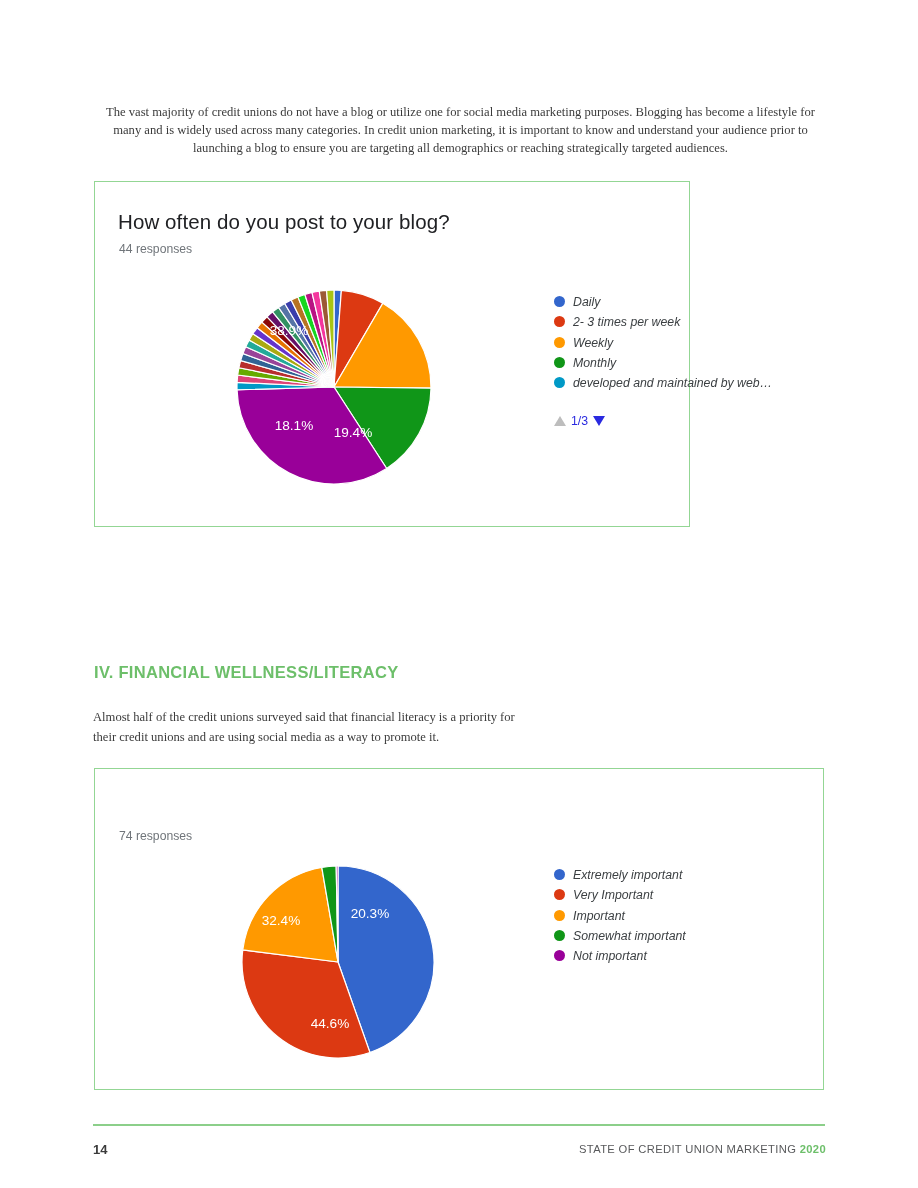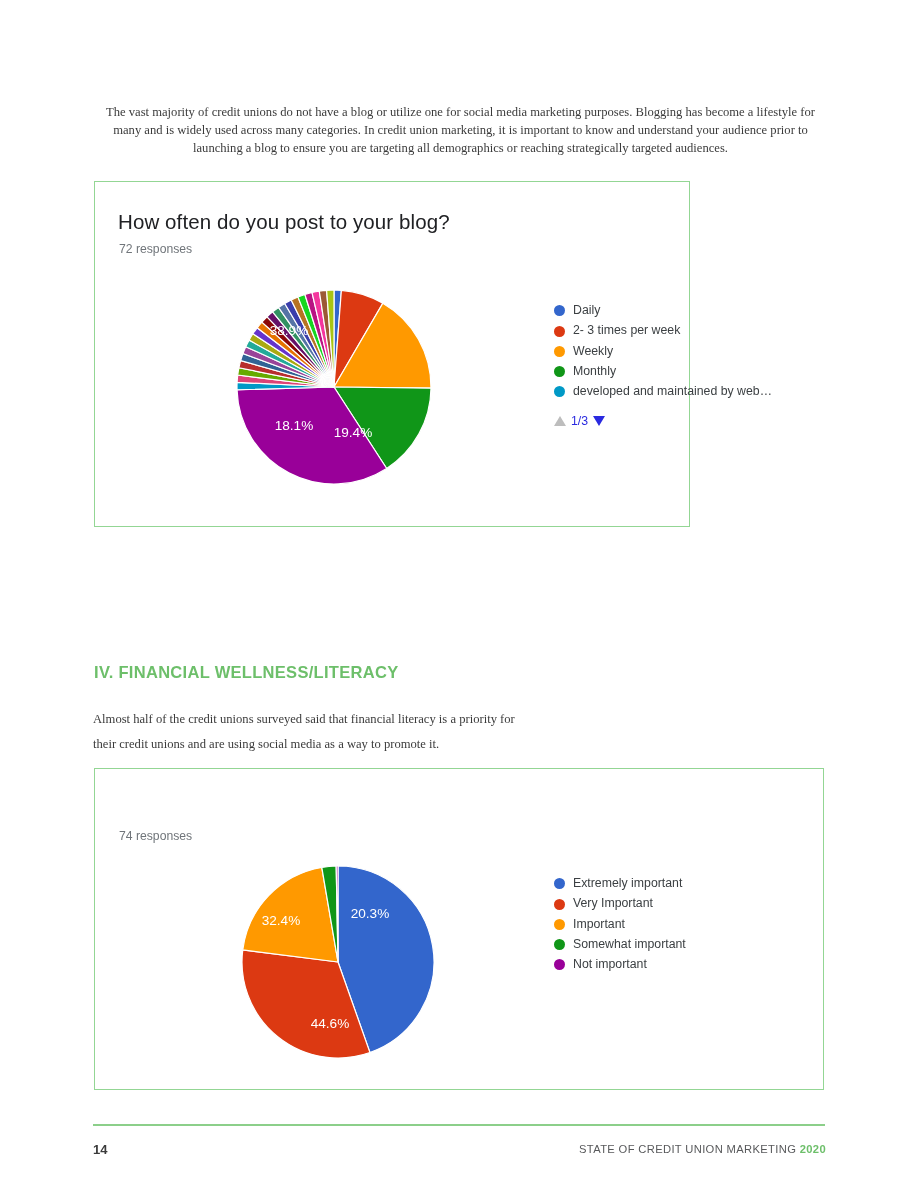--- a/index.html
+++ b/index.html
@@ -39,21 +39,21 @@
     letter-spacing: 0.3px;
     color: #6dbf6a;
   }
   .section-body {
     position: absolute;
     left: 93px;
     top: 694px;
     width: 440px;
     font-family: "Liberation Serif", serif;
     font-size: 12.6px;
-    line-height: 25px;
+    line-height: 20px;
     color: #3b3b3b;
   }
 
   
   .chart-card {
     position: absolute;
     background: #ffffff;
     border: 1.5px solid #93d694;
   }
   #card-blog { left: 94px; top: 181px; width: 596px; height: 346px; }
@@ -82,23 +82,24 @@
 
   
   .legend {
     position: absolute;
   }
   #legend-blog { left: 554px; top: 296px; }
   #legend-literacy { left: 554px; top: 869px; }
 
   .legend-item {
     display: flex;
-    align-items: flex-end;
+    align-items: flex-start;
     height: 20.3px;
     white-space: nowrap;
+    font-style: italic;
   }
   .legend-dot {
     width: 11px;
     height: 11px;
     border-radius: 50%;
     margin-right: 8px;
     flex: 0 0 auto;
   }
   .legend-label {
     font-size: 12.3px;
@@ -167,21 +168,21 @@
 </style>
 </head>
 <body>
 
 <div class="page">
 
   <p class="intro-text">The vast majority of credit unions do not have a blog or utilize one for social media marketing purposes. Blogging has become a lifestyle for many and is widely used across many categories. In credit union marketing, it is important to know and understand your audience prior to launching a blog to ensure you are targeting all demographics or reaching strategically targeted audiences.</p>
 
   <div class="chart-card" id="card-blog">
     <div class="chart-title">How often do you post to your blog?</div>
-    <div class="chart-responses">72 responses</div>
+    <div class="chart-responses">44 responses</div>
   </div>
 
   <div class="pie-wrap" id="pie-blog"><svg width="240" height="230" viewBox="0 0 240 230">
         <path d="M 120 112 L 120 15 A 97 97 0 0 1 127.38036315095623 15.281179495612093 Z" fill="#3366cc" stroke="#ffffff" stroke-width="1.2"></path>
         <path d="M 120 112 L 127.38036315095623 15.281179495612093 A 97 97 0 0 1 168.842332788695 28.19411400290329 Z" fill="#dc3912" stroke="#ffffff" stroke-width="1.2"></path>
         <path d="M 120 112 L 168.842332788695 28.19411400290329 A 97 97 0 0 1 216.99273397109792 113.1872475781526 Z" fill="#ff9900" stroke="#ffffff" stroke-width="1.2"></path>
         <path d="M 120 112 L 216.99273397109792 113.1872475781526 A 97 97 0 0 1 172.6639208395724 193.45864866177962 Z" fill="#109618" stroke="#ffffff" stroke-width="1.2"></path>
         <path d="M 120 112 L 172.6639208395724 193.45864866177962 A 97 97 0 0 1 23.03955729566566 114.76993692698899 Z" fill="#990099" stroke="#ffffff" stroke-width="1.2"></path>
         <path d="M 120 112 L 23.03955729566566 114.76993692698899 A 97 97 0 0 1 23.109868099248203 107.38455416509741 Z" fill="#0099c6" stroke="#ffffff" stroke-width="1.2"></path>
         <path d="M 120 112 L 23.109868099248203 107.38455416509741 A 97 97 0 0 1 23.74190093206049 100.02592952138907 Z" fill="#dd4477" stroke="#ffffff" stroke-width="1.2"></path>

